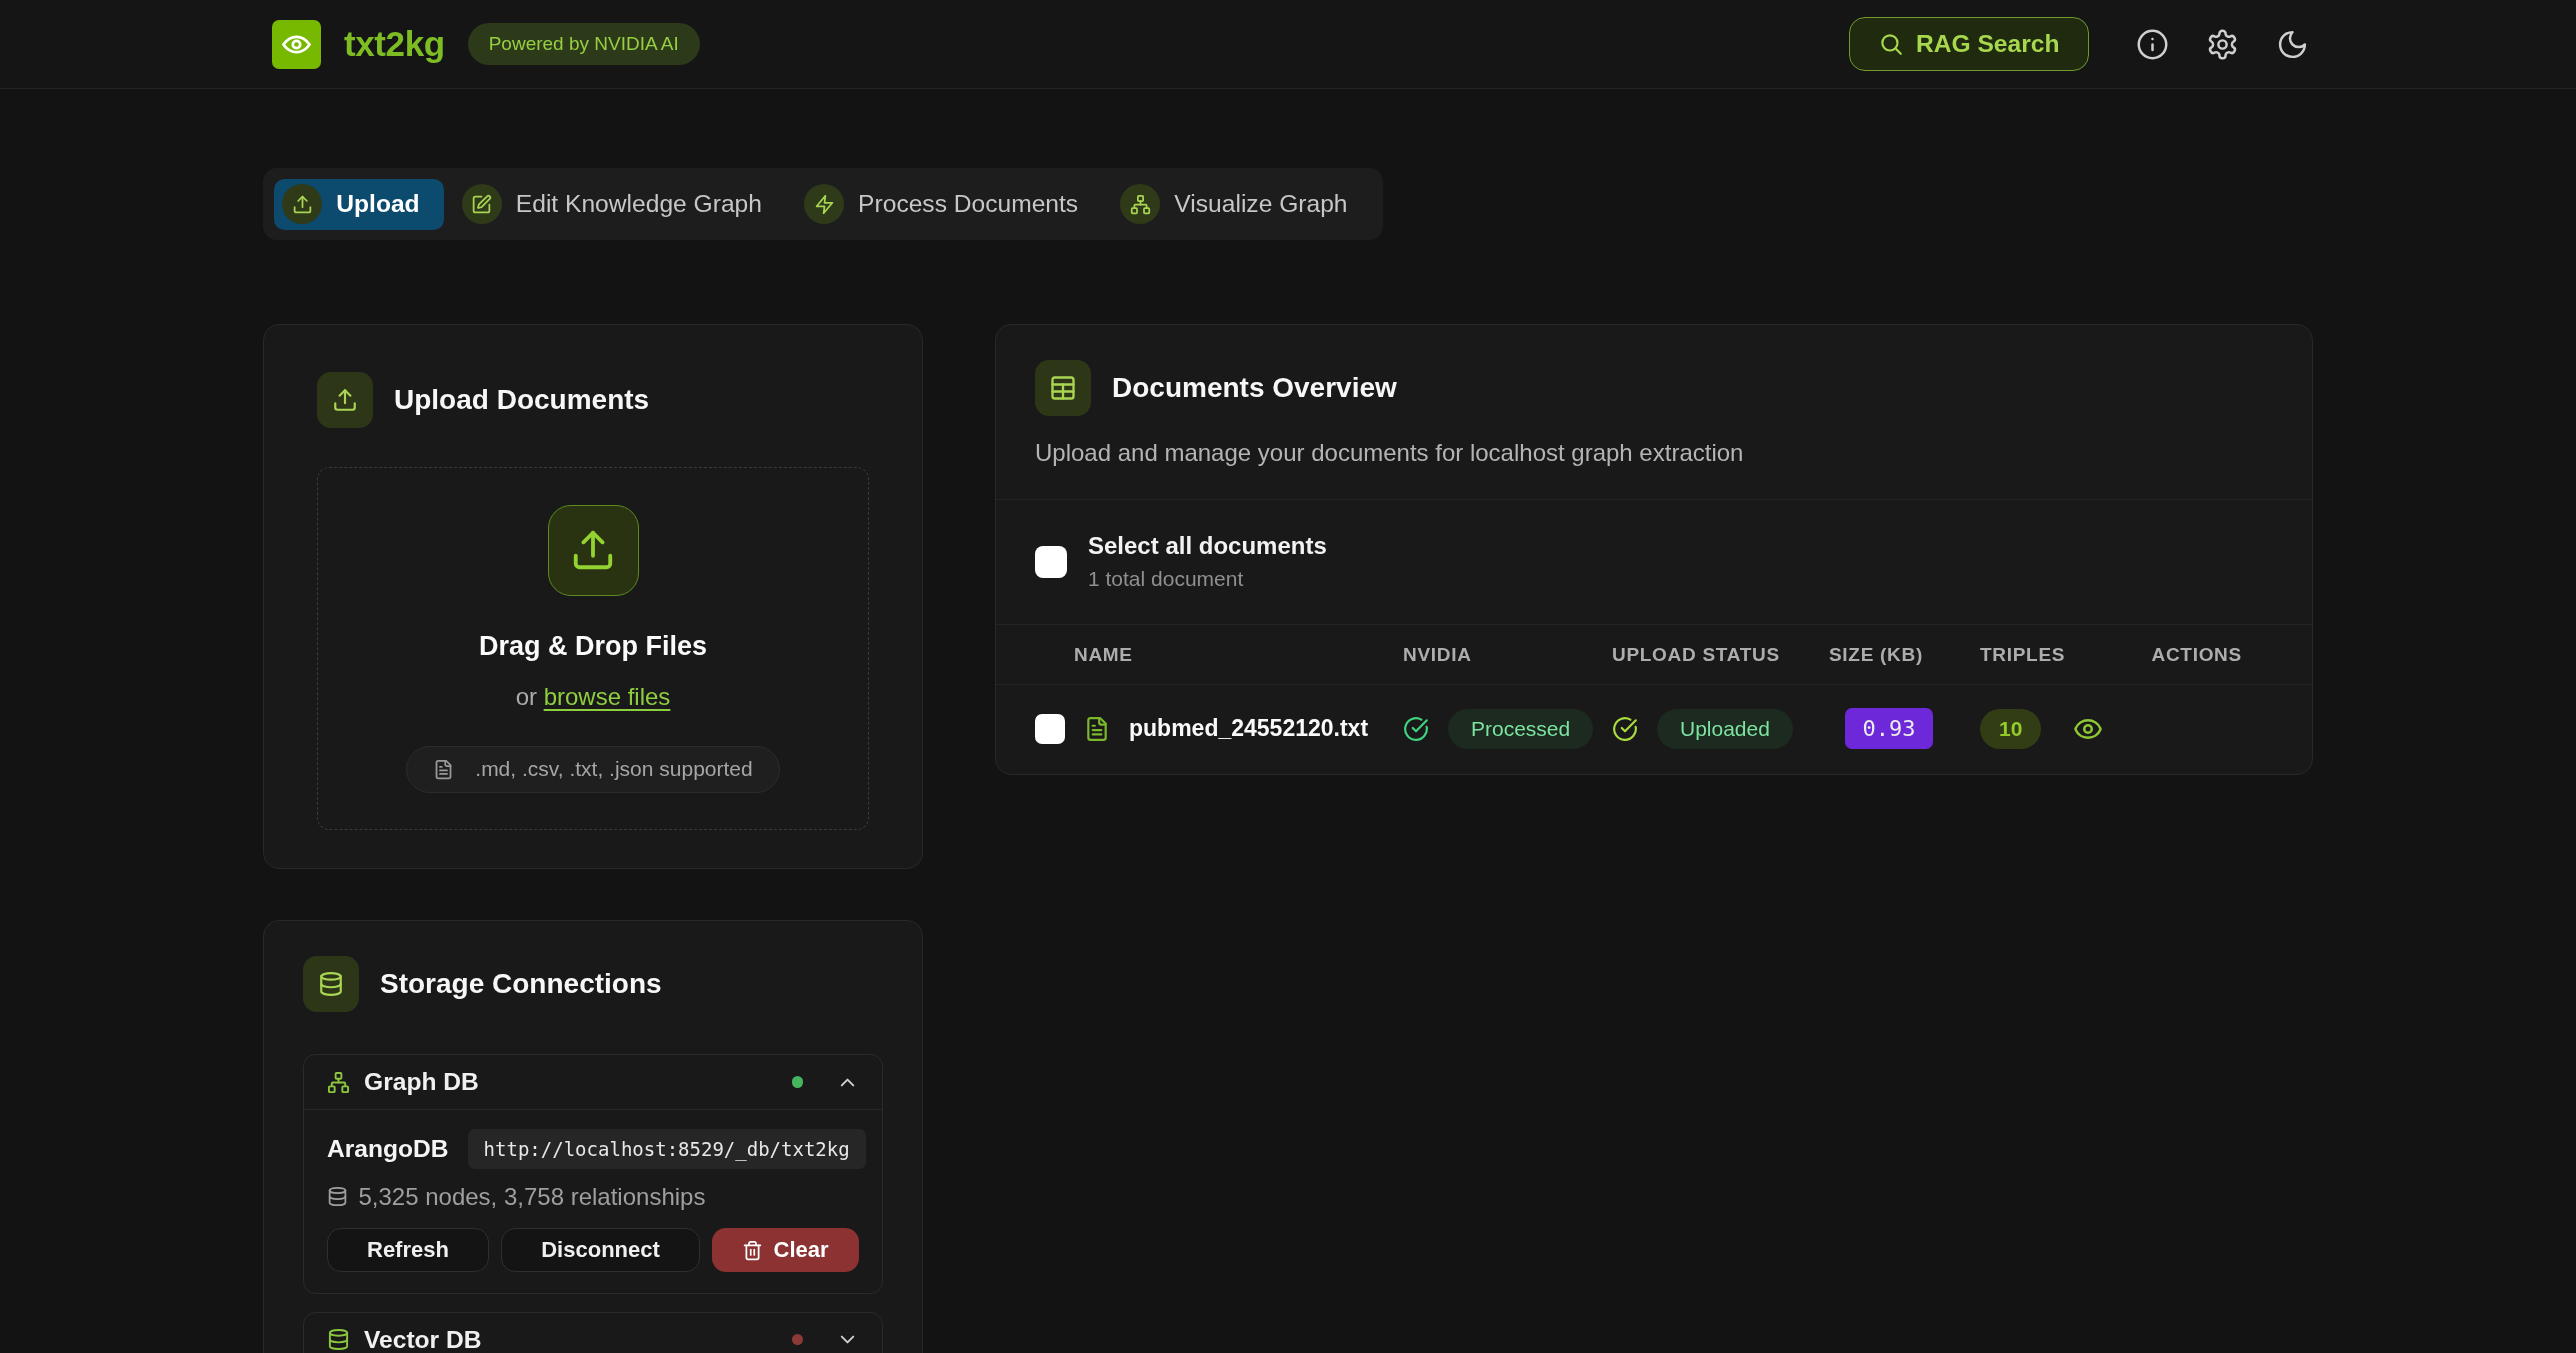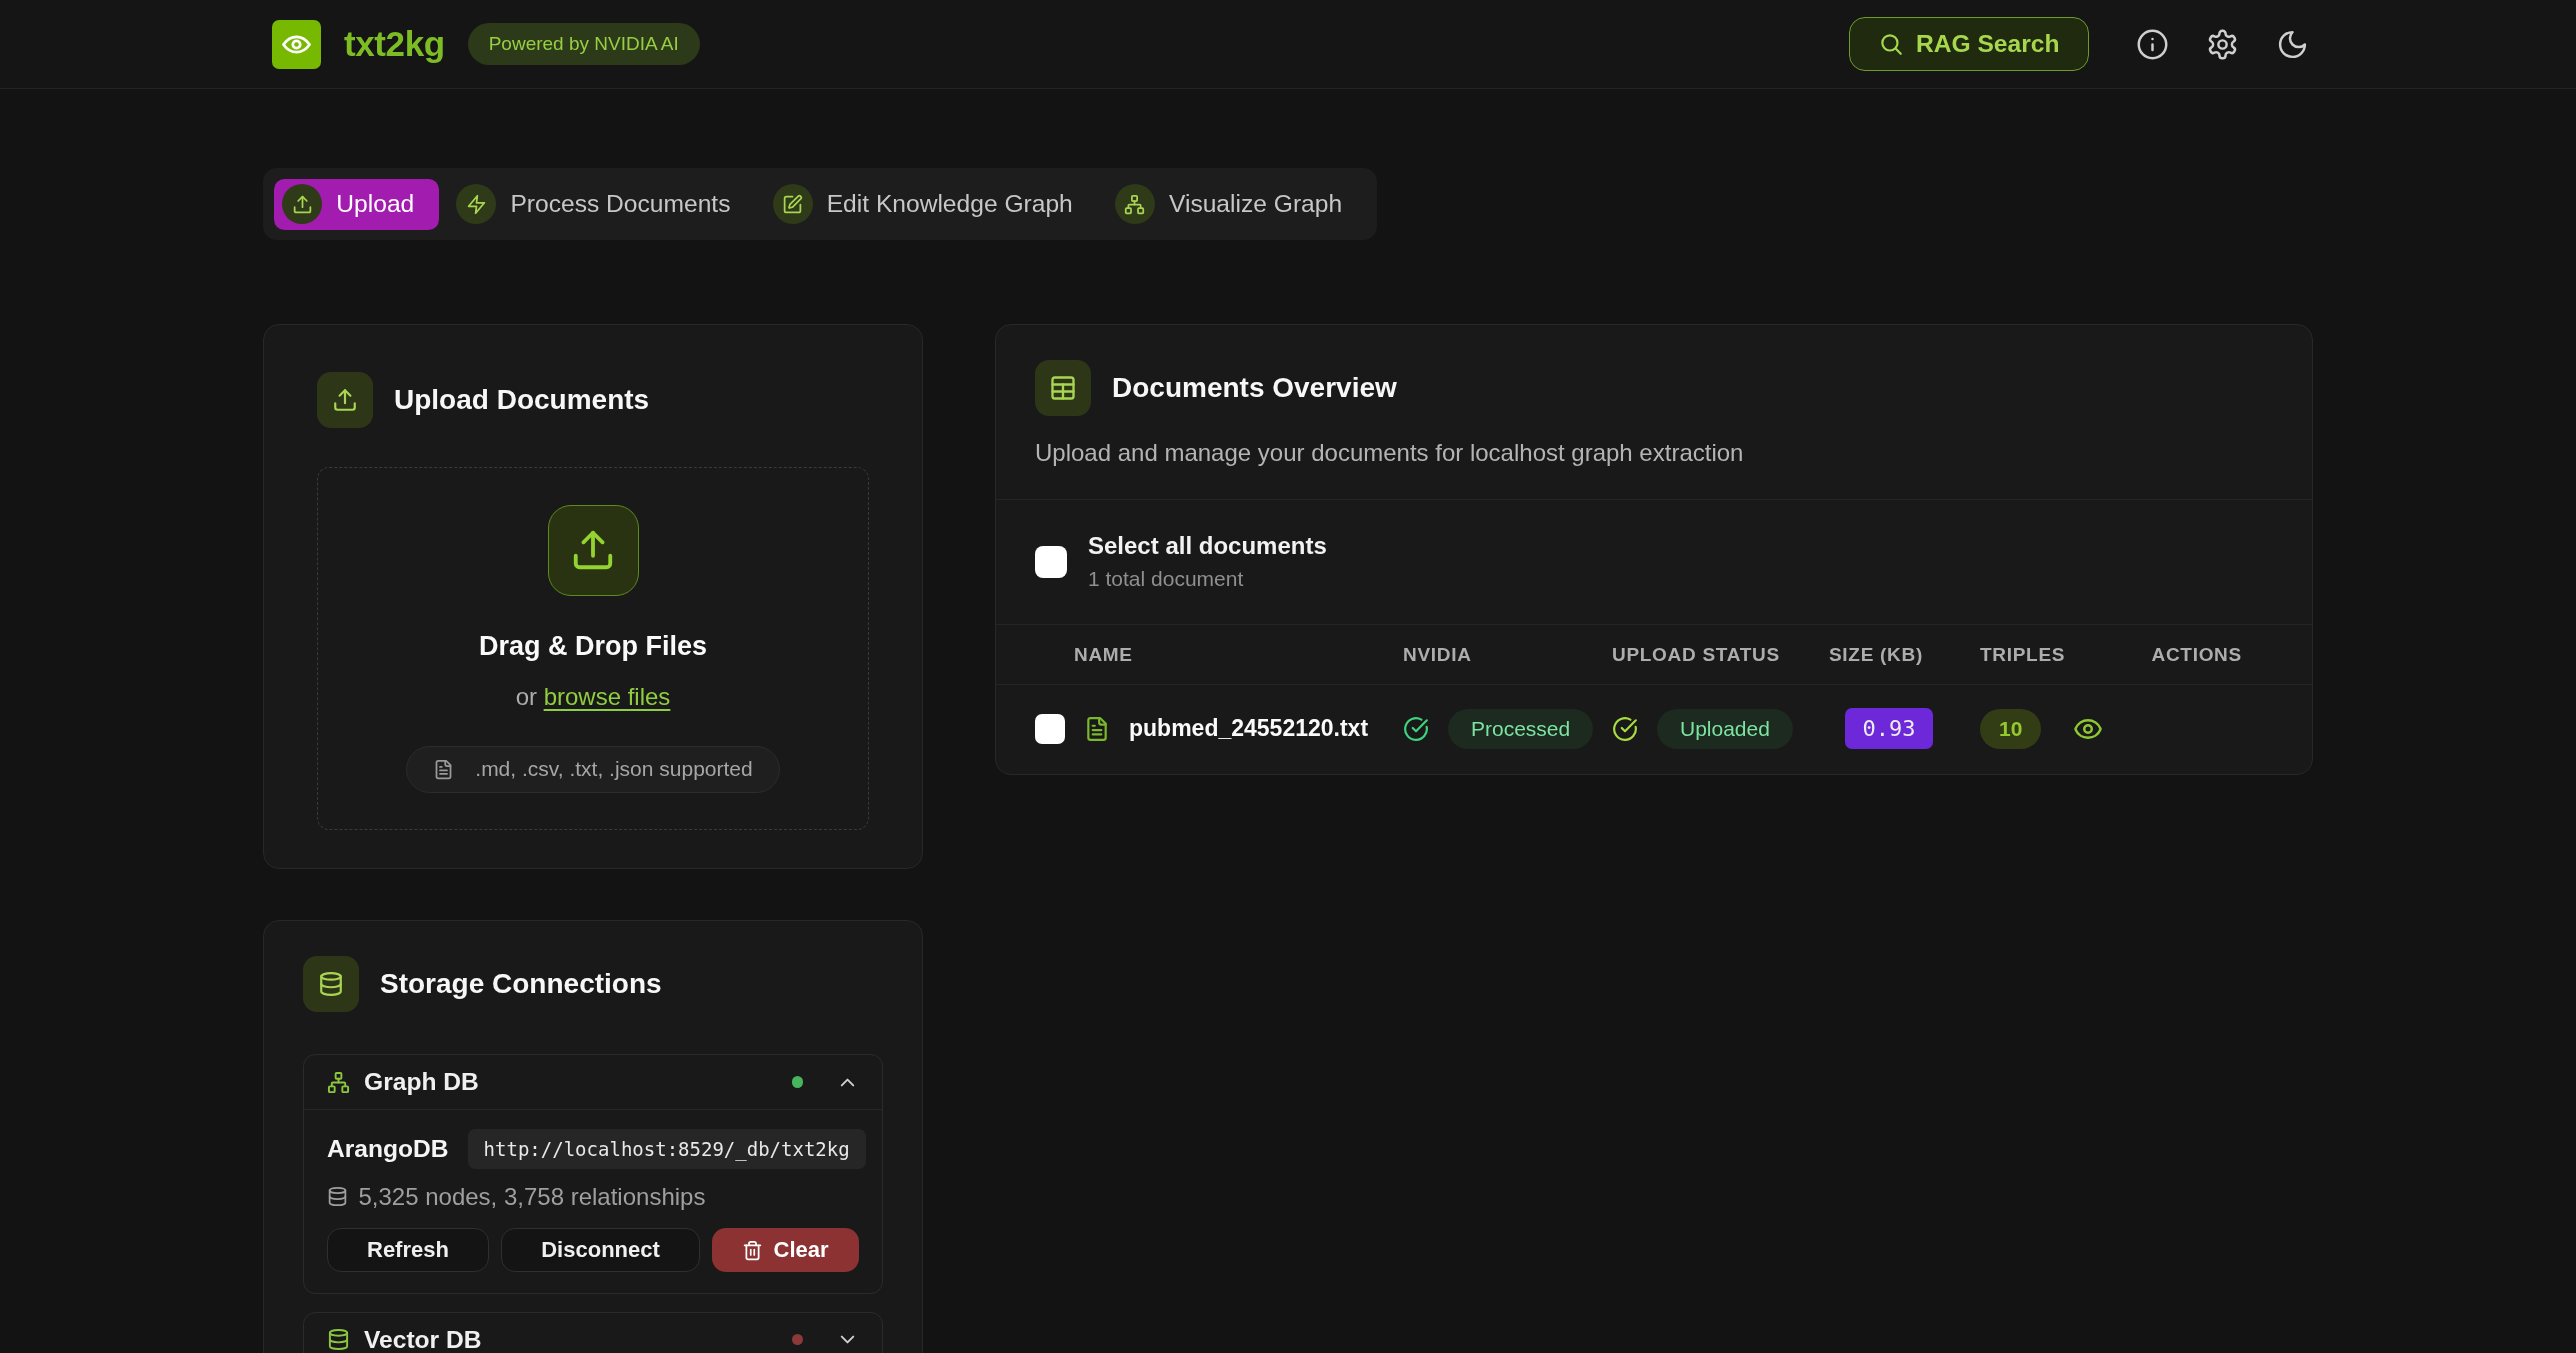--- a/index.html
+++ b/index.html
@@ -45,21 +45,21 @@
   .tabbar {
     margin-top: 79px; display: inline-flex; align-items: center;
     background: #1d1d1e; border-radius: 14px; padding: 10.5px; gap: 8.8px;
   }
   .tab {
     display: flex; align-items: center; gap: 14px;
     height: 51px; padding: 7px 24.6px 7px 8.8px; border-radius: 10.5px;
     background: transparent; border: none; font-family: inherit; cursor: pointer;
     font-size: 24.6px; color: #c7c7c7; font-weight: 500;
   }
-  .tab.active { background: #a21caf; color: #ffffff; font-weight: 400; }
+  .tab.active { background: #0c4a6e; color: #ffffff; font-weight: 700; }
   .tab-ic {
     width: 40px; height: 40px; border-radius: 50%;
     background: #2f3a18; color: #a9d553;
     display: flex; align-items: center; justify-content: center; flex: none;
   }
 
   .columns { display: flex; gap: 72px; margin-top: 84px; align-items: flex-start; }
   .col-left { width: 660px; flex: none; }
   .col-right { width: 1318px; flex: none; }
 
@@ -229,33 +229,33 @@
             <path d="M21 15v4a2 2 0 0 1-2 2H5a2 2 0 0 1-2-2v-4"></path>
             <polyline points="17 8 12 3 7 8"></polyline>
             <line x1="12" x2="12" y1="3" y2="15"></line>
           </svg>
       </span>
       <span>Upload</span>
     </button>
     <button class="tab">
       <span class="tab-ic">
         <svg width="21" height="21" viewBox="0 0 24 24" fill="none" stroke="currentColor" stroke-width="2" stroke-linecap="round" stroke-linejoin="round">
-            <polygon points="13 2 3 14 12 14 11 22 21 10 12 10 13 2"></polygon>
-          </svg>
-      </span>
-      <span>Process Documents</span>
-    </button>
-    <button class="tab">
-      <span class="tab-ic">
-        <svg width="21" height="21" viewBox="0 0 24 24" fill="none" stroke="currentColor" stroke-width="2" stroke-linecap="round" stroke-linejoin="round">
             <path d="M12 3H5a2 2 0 0 0-2 2v14a2 2 0 0 0 2 2h14a2 2 0 0 0 2-2v-7"></path>
             <path d="M18.375 2.625a1 1 0 0 1 3 3l-9.013 9.014a2 2 0 0 1-.853.505l-2.873.84a.5.5 0 0 1-.62-.62l.84-2.873a2 2 0 0 1 .506-.852z"></path>
           </svg>
       </span>
       <span>Edit Knowledge Graph</span>
+    </button>
+    <button class="tab">
+      <span class="tab-ic">
+        <svg width="21" height="21" viewBox="0 0 24 24" fill="none" stroke="currentColor" stroke-width="2" stroke-linecap="round" stroke-linejoin="round">
+            <polygon points="13 2 3 14 12 14 11 22 21 10 12 10 13 2"></polygon>
+          </svg>
+      </span>
+      <span>Process Documents</span>
     </button>
     <button class="tab">
       <span class="tab-ic">
         <svg width="21" height="21" viewBox="0 0 24 24" fill="none" stroke="currentColor" stroke-width="2" stroke-linecap="round" stroke-linejoin="round">
             <rect x="16" y="16" width="6" height="6" rx="1"></rect>
             <rect x="2" y="16" width="6" height="6" rx="1"></rect>
             <rect x="9" y="2" width="6" height="6" rx="1"></rect>
             <path d="M5 16v-3a1 1 0 0 1 1-1h12a1 1 0 0 1 1 1v3"></path>
             <path d="M12 12V8"></path>
           </svg>

